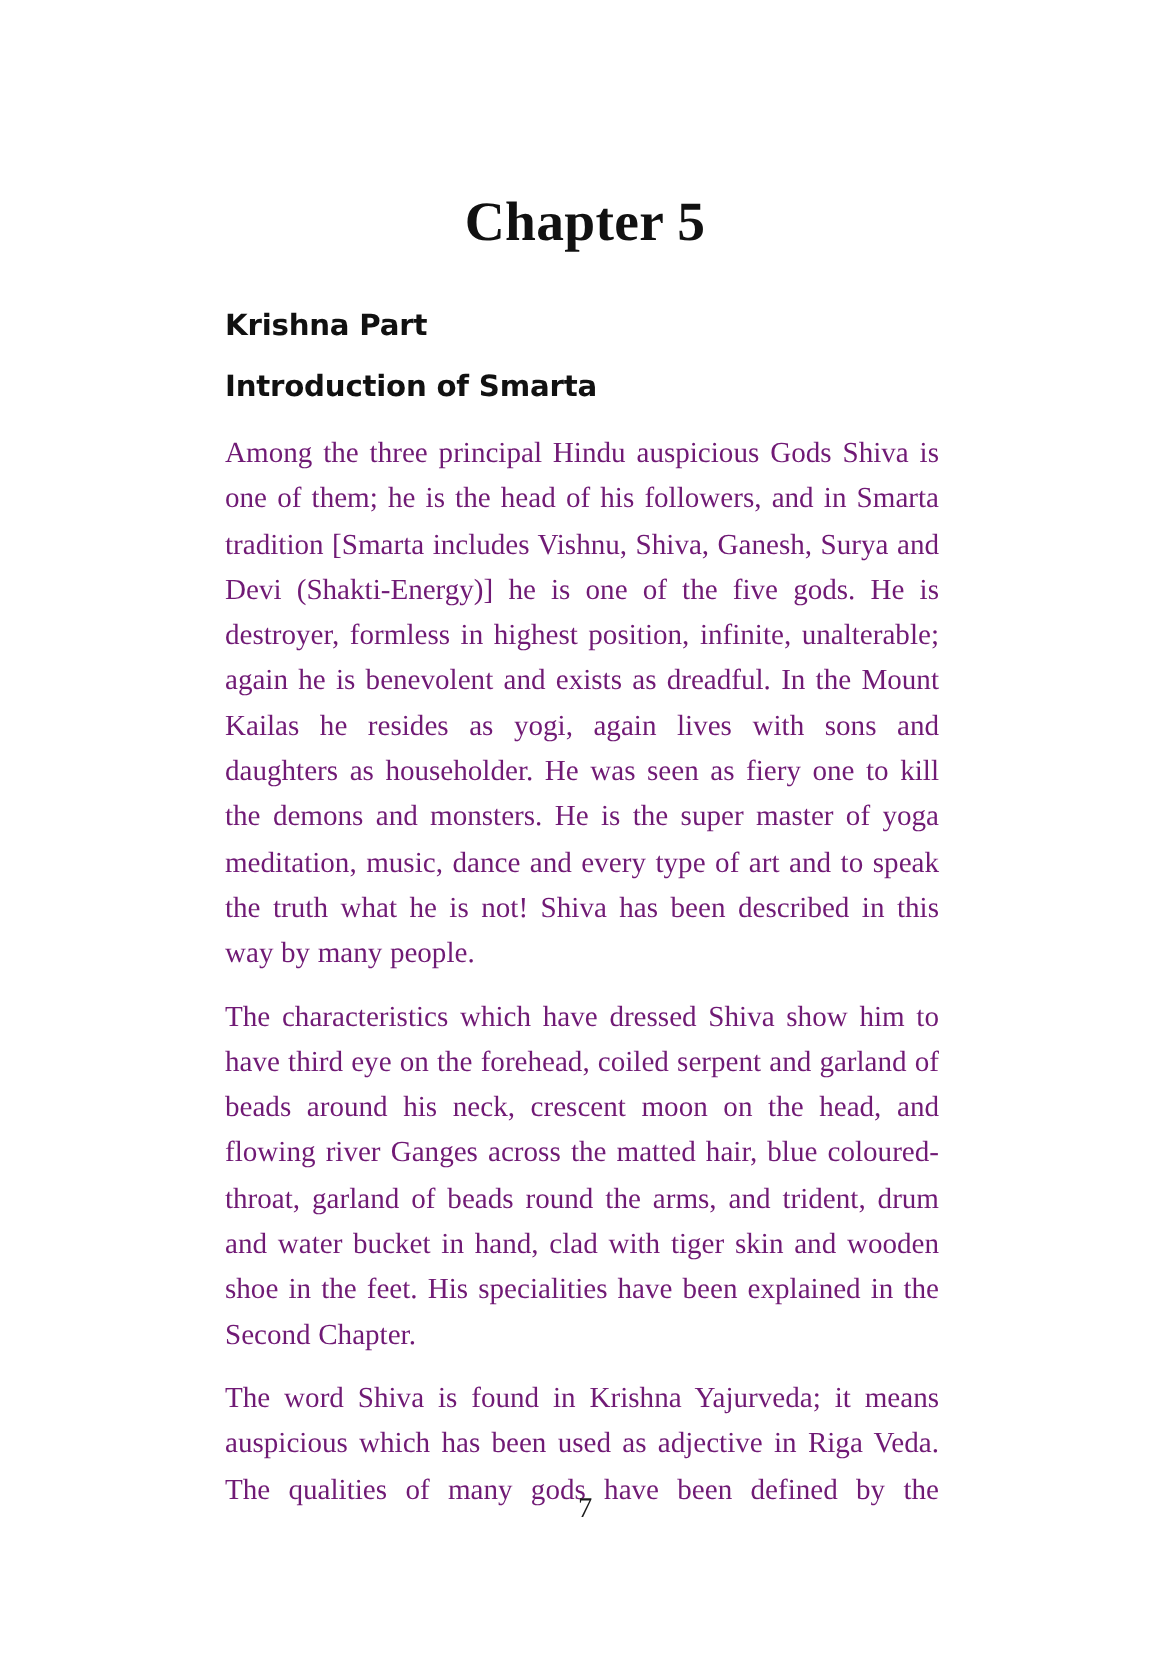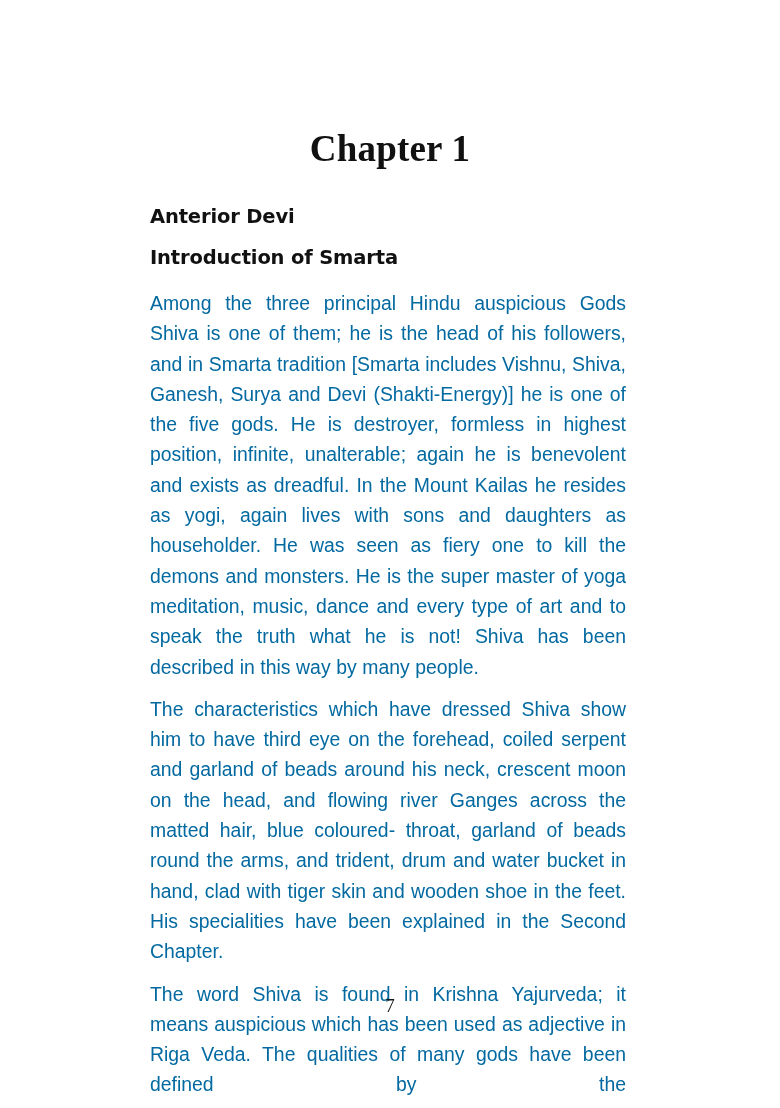--- a/index.html
+++ b/index.html
@@ -52,26 +52,26 @@
     letter-spacing: -0.15px;
     color: #111111;
     margin: 0 0 17px 0;
   }
 
   .section-heading.second {
     margin: 0 0 18px 0;
   }
 
   .body-paragraph {
-    font-family: Liberation Sans, sans-serif;
+    font-family: Liberation Serif, serif;
     font-size: 19.4px;
     line-height: 30.3px;
     text-align: justify;
     text-justify: inter-word;
-    color: #0369a1;
+    color: #701a75;
     margin: 0 0 12px 0;
     word-spacing: 0.2px;
   }
 
   .body-paragraph:last-child {
     margin-bottom: 0;
   }
 
   
   .body-paragraph.continues {
@@ -89,25 +89,25 @@
     font-size: 19px;
     line-height: 26px;
     color: #1a1a1a;
   }
 </style>
 </head>
 <body>
 
 <div class="page">
 
-  <h1 class="chapter-title">Chapter 1</h1>
+  <h1 class="chapter-title">Chapter 5</h1>
 
   <div class="text-column">
 
-    <h2 class="section-heading">Anterior Devi</h2>
+    <h2 class="section-heading">Krishna Part</h2>
 
     <h2 class="section-heading second">Introduction of Smarta</h2>
 
     <p class="body-paragraph">Among the three principal Hindu auspicious Gods Shiva is one of them; he is the head of his followers, and in Smarta tradition [Smarta includes Vishnu, Shiva, Ganesh, Surya and Devi (Shakti-Energy)] he is one of the five gods. He is destroyer, formless in highest position, infinite, unalterable; again he is benevolent and exists as dreadful. In the Mount Kailas he resides as yogi, again lives with sons and daughters as householder. He was seen as fiery one to kill the demons and monsters. He is the super master of yoga meditation, music, dance and every type of art and to speak the truth what he is not! Shiva has been described in this way by many people.</p>
 
     <p class="body-paragraph">The characteristics which have dressed Shiva show him to have third eye on the forehead, coiled serpent and garland of beads around his neck, crescent moon on the head, and flowing river Ganges across the matted hair, blue coloured- throat, garland of beads round the arms, and trident, drum and water bucket in hand, clad with tiger skin and wooden shoe in the feet. His specialities have been explained in the Second Chapter.</p>
 
     <p class="body-paragraph continues">The word Shiva is found in Krishna Yajurveda; it means auspicious which has been used as adjective in Riga Veda. The qualities of many gods have been defined by the</p>
 
   </div>

